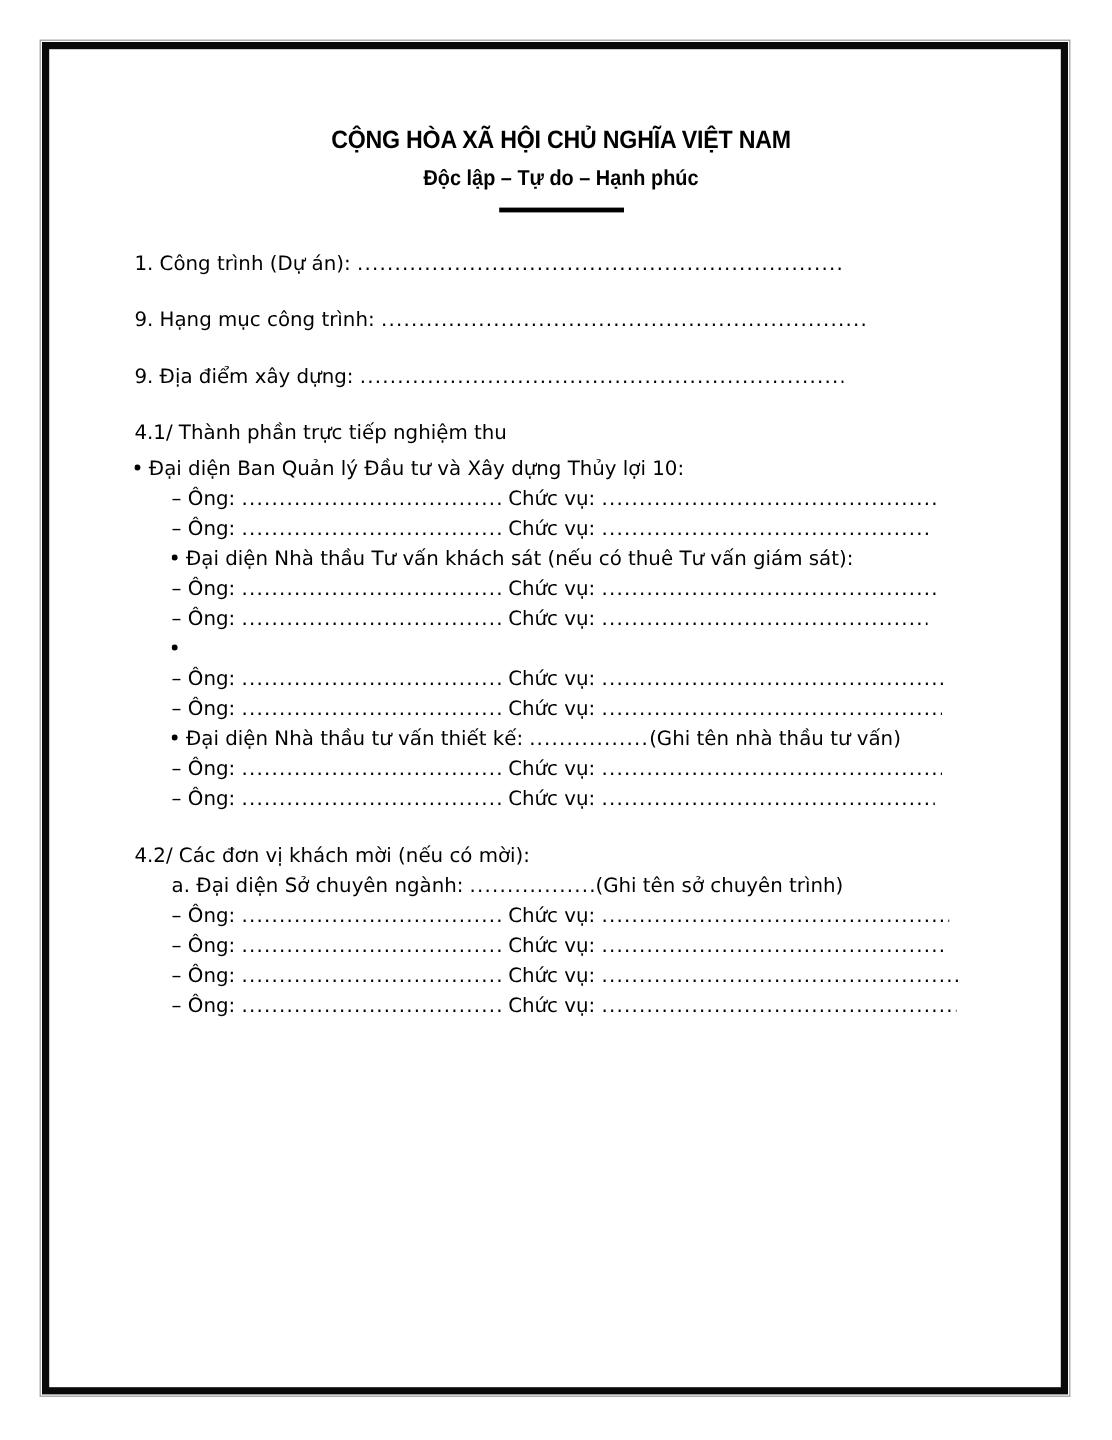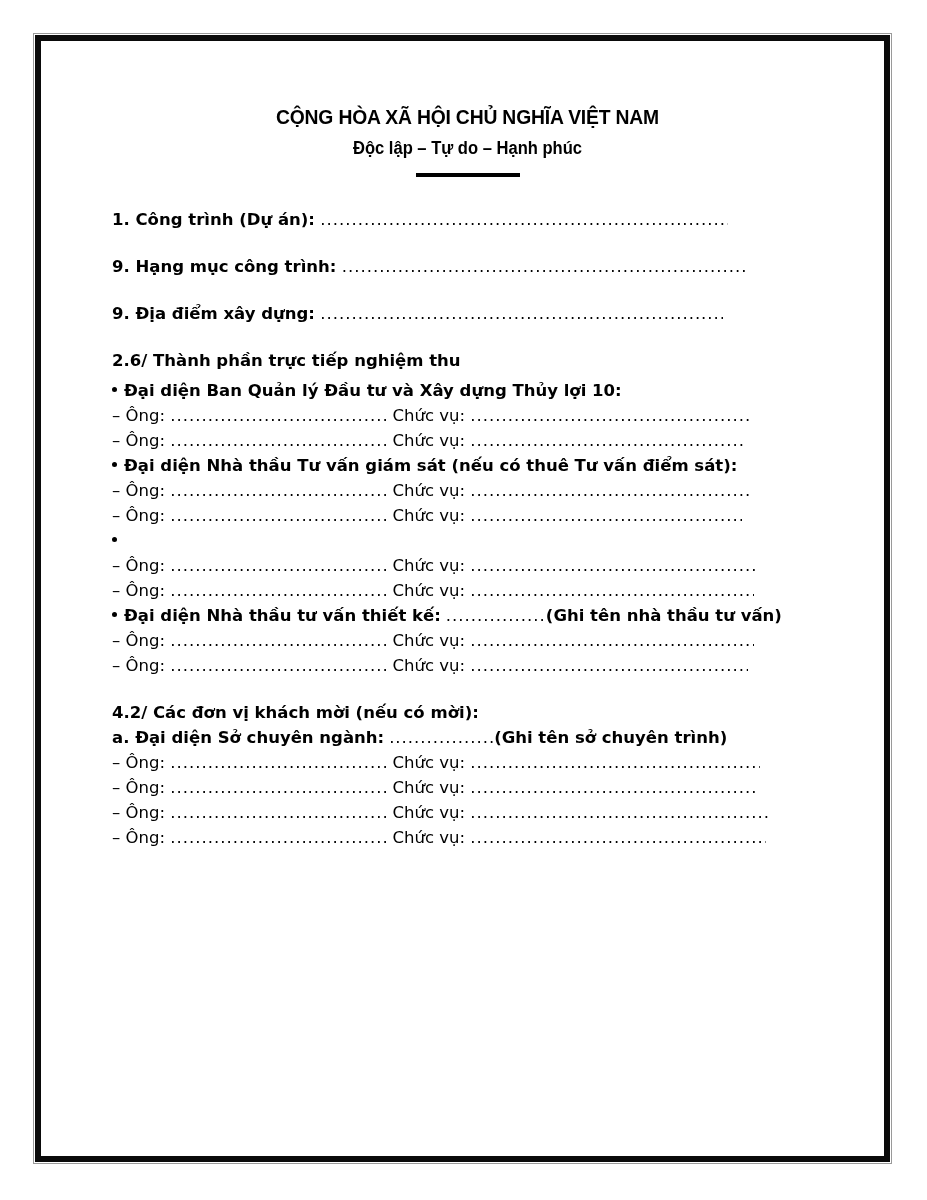--- a/index.html
+++ b/index.html
@@ -107,23 +107,23 @@
 
   .row {
     white-space: nowrap;
     overflow: hidden;
     font-size: 16.5px;
     line-height: 25px;
     height: 25px;
   }
   .row.gap-lg { margin-top: 22px; }
   .row.gap-sm { margin-top: 5px; }
-  .row.tight  { margin-top: 0px; }
-
-  .label { white-space: pre; font-weight: bold; }
+  .row.tight  { margin-top: 0px; margin-left: 31px; }
+
+  .label { white-space: pre; }
 
   
   .leader {
     display: inline-block;
     overflow: hidden;
     white-space: nowrap;
     vertical-align: bottom;
     letter-spacing: 1.0px;
     font-size: 16.5px;
   }
@@ -173,41 +173,41 @@
         <span class="leader" style="width:406px"></span>
       </div>
 
       <div class="row gap-lg">
         <span class="label">9. Địa điểm xây dựng:</span>
         <span class="leader" style="width:403px"></span>
       </div>
 
 
       <div class="row gap-lg">
-        <span class="label">2.6/ Thành phần trực tiếp nghiệm thu</span>
+        <span class="label">4.1/ Thành phần trực tiếp nghiệm thu</span>
       </div>
 
       <div class="row gap-sm">
         <span class="bullet-dot"></span><span class="label">Đại diện Ban Quản lý Đầu tư và Xây dựng Thủy lợi 10:</span>
       </div>
       <div class="row tight">
         <span class="dash">– Ông:</span>
         <span class="leader" style="width:217px"></span>
         <span class="dash">Chức vụ:</span>
         <span class="leader" style="width:280px"></span>
       </div>
       <div class="row tight">
         <span class="dash">– Ông:</span>
         <span class="leader" style="width:217px"></span>
         <span class="dash">Chức vụ:</span>
         <span class="leader" style="width:274px"></span>
       </div>
 
       <div class="row tight">
-        <span class="bullet-dot"></span><span class="label">Đại diện Nhà thầu Tư vấn giám sát (nếu có thuê Tư vấn điểm sát):</span>
+        <span class="bullet-dot"></span><span class="label">Đại diện Nhà thầu Tư vấn khách sát (nếu có thuê Tư vấn giám sát):</span>
       </div>
       <div class="row tight">
         <span class="dash">– Ông:</span>
         <span class="leader" style="width:217px"></span>
         <span class="dash">Chức vụ:</span>
         <span class="leader" style="width:280px"></span>
       </div>
       <div class="row tight">
         <span class="dash">– Ông:</span>
         <span class="leader" style="width:217px"></span>

